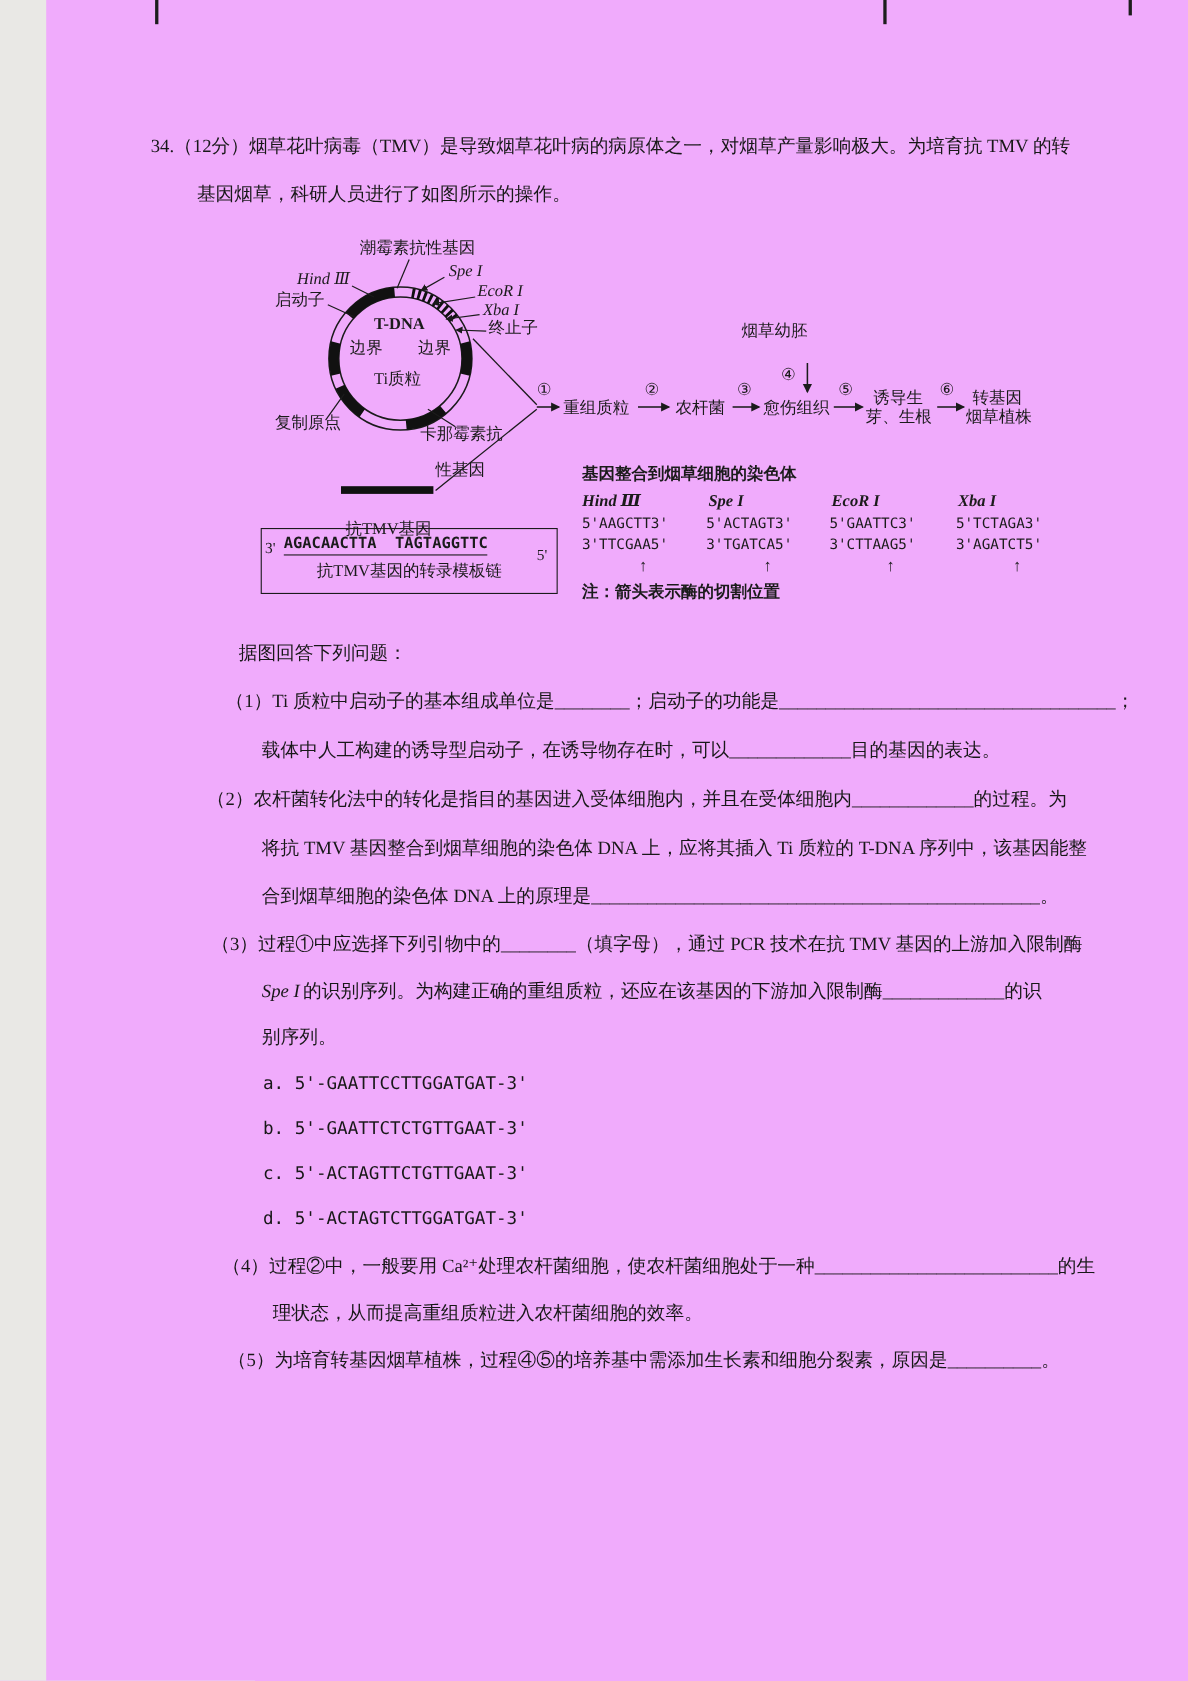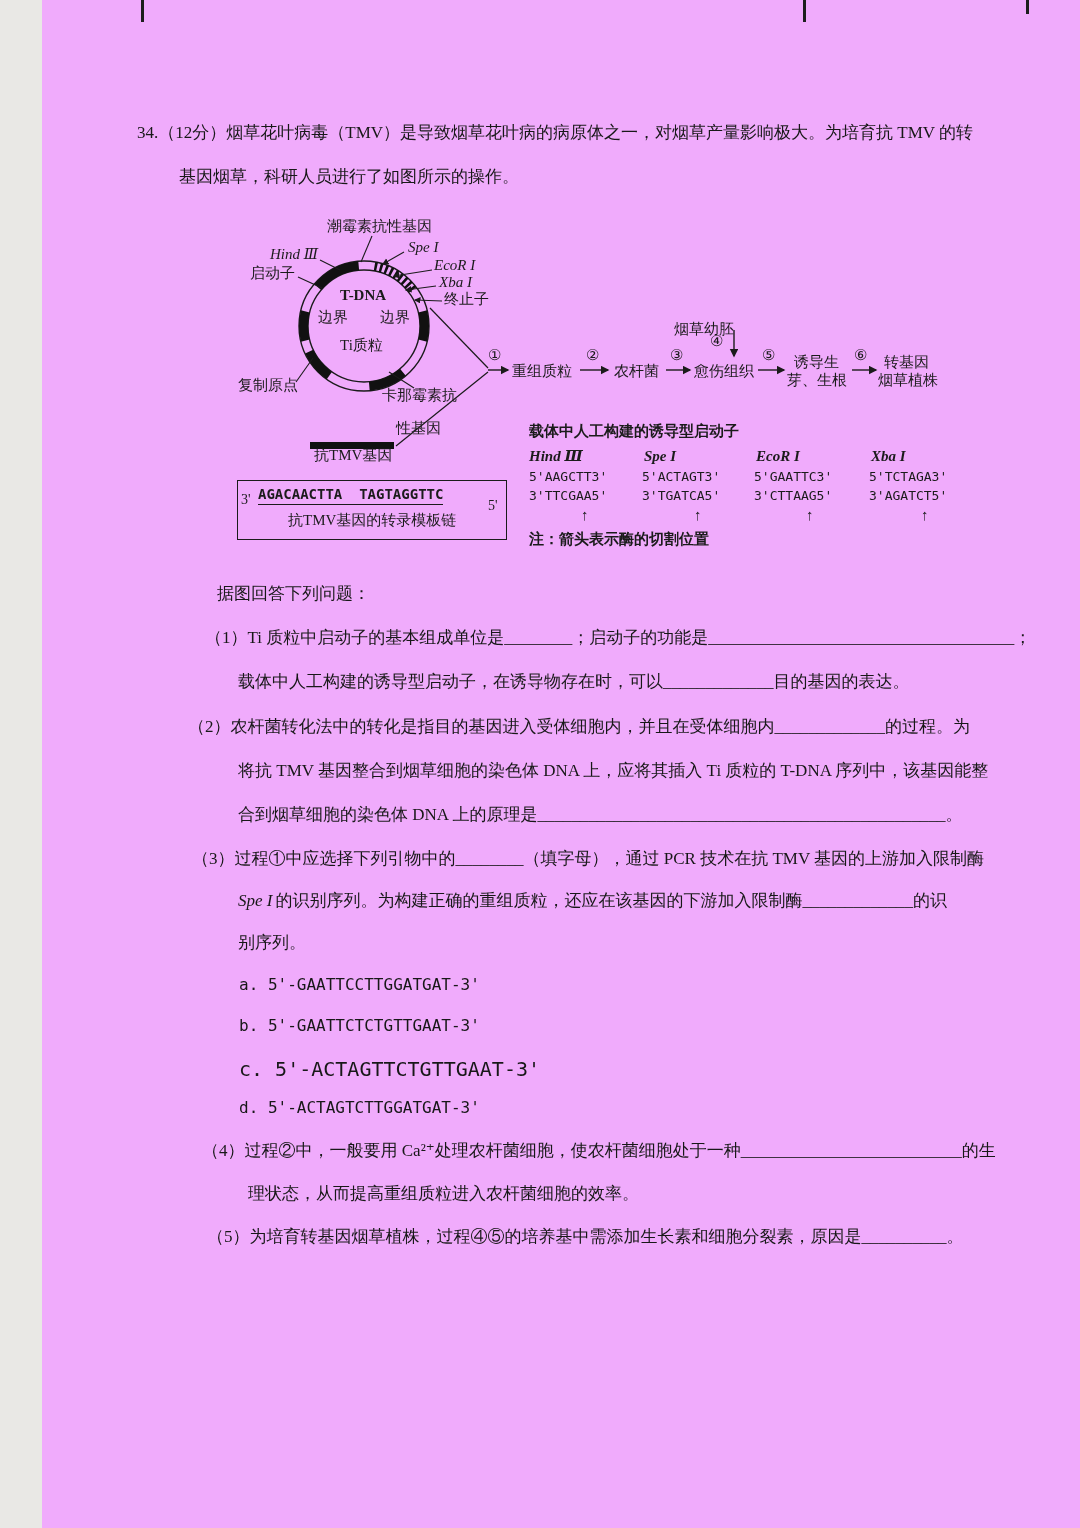--- a/index.html
+++ b/index.html
@@ -79,48 +79,48 @@
     <span class="t dg it" style="left:226px;top:38px;">Spe I</span>
     <span class="t dg it" style="left:252px;top:56px;">EcoR I</span>
     <span class="t dg it" style="left:257px;top:73px;">Xba I</span>
     <span class="t dg" style="left:262px;top:90px;">终止子</span>
     <span class="t dg it" style="left:88px;top:45px;">Hind Ⅲ</span>
     <span class="t dg" style="left:68px;top:64px;">启动子</span>
     <span class="t dg b" style="left:158px;top:86px;">T-DNA</span>
     <span class="t dg" style="left:136px;top:108px;">边界</span>
     <span class="t dg" style="left:198px;top:108px;">边界</span>
     <span class="t dg" style="left:158px;top:136px;">Ti质粒</span>
-    <span class="t dg" style="left:56px;top:176px;">复制原点</span>
+    <span class="t dg" style="left:68px;top:176px;">复制原点</span>
     <span class="t dg" style="left:200px;top:186px;">卡那霉素抗</span>
     <span class="t dg" style="left:214px;top:219px;">性基因</span>
 
-    <span class="t dg" style="left:132px;top:246px;">抗TMV基因</span>
+    <span class="t dg" style="left:132px;top:272px;">抗TMV基因</span>
     <div class="seqbox">
       <span class="t dgs" style="left:3px;top:10px;">3'</span>
       <span class="t mono useq" style="left:20px;top:5px;font-size:14px;font-weight:bold;">AGACAACTTA  TAGTAGGTTC</span>
       <span class="t dgs" style="left:250px;top:16px;">5'</span>
       <span class="t dg" style="left:50px;top:30px;">抗TMV基因的转录模板链</span>
     </div>
 
     <span class="t dg" style="left:306px;top:146px;">①</span>
     <span class="t dg" style="left:330px;top:162px;">重组质粒</span>
     <span class="t dg" style="left:404px;top:146px;">②</span>
     <span class="t dg" style="left:432px;top:162px;">农杆菌</span>
     <span class="t dg" style="left:488px;top:146px;">③</span>
     <span class="t dg" style="left:512px;top:162px;">愈伤组织</span>
-    <span class="t dg" style="left:492px;top:120px;">烟草幼胚</span>
+    <span class="t dg" style="left:492px;top:92px;">烟草幼胚</span>
     <span class="t dg" style="left:528px;top:132px;">④</span>
     <span class="t dg" style="left:580px;top:146px;">⑤</span>
     <span class="t dg" style="left:612px;top:153px;">诱导生</span>
     <span class="t dg" style="left:605px;top:171px;">芽、生根</span>
     <span class="t dg" style="left:672px;top:146px;">⑥</span>
     <span class="t dg" style="left:702px;top:153px;">转基因</span>
     <span class="t dg" style="left:696px;top:171px;">烟草植株</span>
 
-    <span class="t dg b" style="left:347px;top:222px;">载体中人工构建的诱导型启动子</span>
+    <span class="t dg b" style="left:347px;top:222px;">基因整合到烟草细胞的染色体</span>
 
     <div>
       <span class="t dg it b" style="left:347px;top:247px;">Hind Ⅲ</span>
       <span class="t mono enz-seq" style="left:347px;top:269px;">5'AAGCTT3'</span>
       <span class="t mono enz-seq" style="left:347px;top:288px;">3'TTCGAA5'</span>
       <span class="t cutarrow" style="left:399px;top:306px;">↑</span>
     </div>
     <div>
       <span class="t dg it b" style="left:462px;top:247px;">Spe I</span>
       <span class="t mono enz-seq" style="left:460px;top:269px;">5'ACTAGT3'</span>
@@ -153,21 +153,21 @@
   <div class="t q" style="left:196px;top:760px;">将抗 TMV 基因整合到烟草细胞的染色体 DNA 上，应将其插入 Ti 质粒的 T-DNA 序列中，该基因能整</div>
 
   <div class="t q" style="left:150px;top:848px;">（3）过程①中应选择下列引物中的________（填字母），通过 PCR 技术在抗 TMV 基因的上游加入限制酶</div>
   <div class="t q" style="left:196px;top:890px;">
     <span class="it" style="margin-right:3px;">Spe I</span><span>的识别序列。为构建正确的重组质粒，还应在该基因的下游加入限制酶_____________的识</span>
   </div>
   <div class="t q" style="left:196px;top:932px;">别序列。</div>
 
   <div class="t q mono" style="left:197px;top:975px;font-size:16px;">a. 5'-GAATTCCTTGGATGAT-3'</div>
   <div class="t q mono" style="left:197px;top:1016px;font-size:16px;">b. 5'-GAATTCTCTGTTGAAT-3'</div>
-  <div class="t q mono" style="left:197px;top:1057px;font-size:20px;">c. 5'-ACTAGTTCTGTTGAAT-3'</div>
+  <div class="t q mono" style="left:197px;top:1057px;font-size:16px;">c. 5'-ACTAGTTCTGTTGAAT-3'</div>
   <div class="t q mono" style="left:197px;top:1098px;font-size:16px;">d. 5'-ACTAGTCTTGGATGAT-3'</div>
 
   <div class="t q" style="left:160px;top:1140px;">（4）过程②中，一般要用 Ca²⁺处理农杆菌细胞，使农杆菌细胞处于一种__________________________的生</div>
   <div class="t q" style="left:206px;top:1183px;">理状态，从而提高重组质粒进入农杆菌细胞的效率。</div>
 
   <div class="t q" style="left:165px;top:1226px;">（5）为培育转基因烟草植株，过程④⑤的培养基中需添加生长素和细胞分裂素，原因是__________。</div>
 
 </div>
 
 </body></html>

